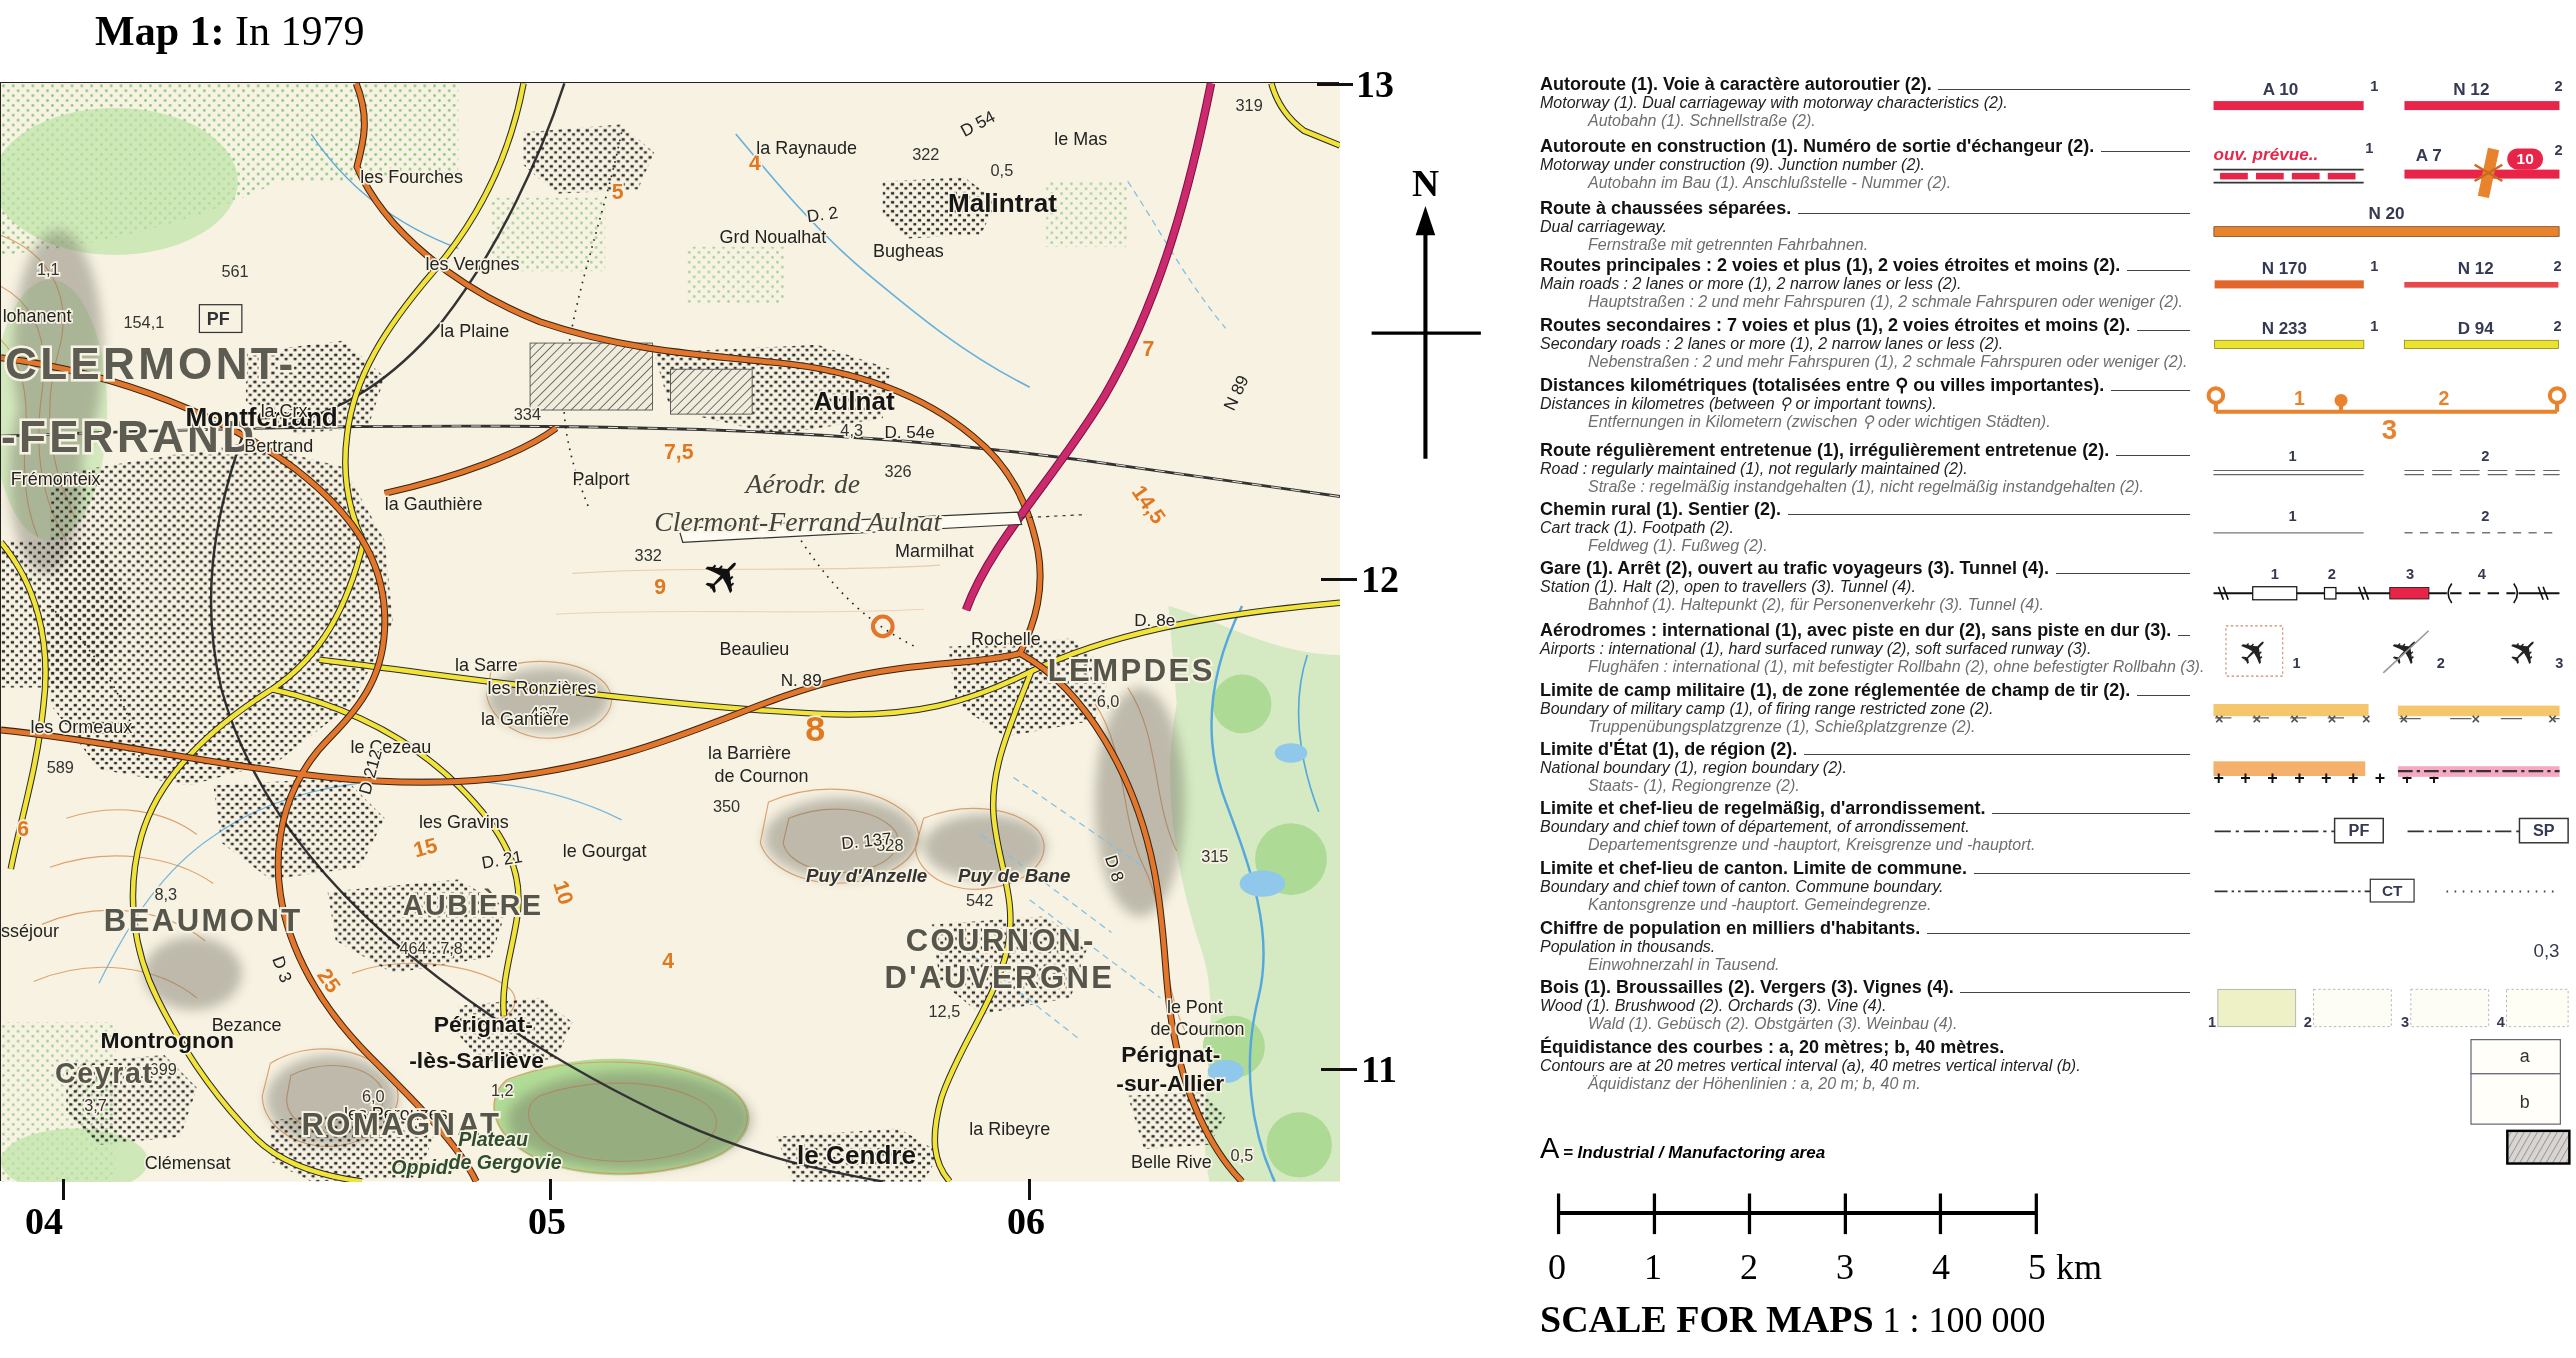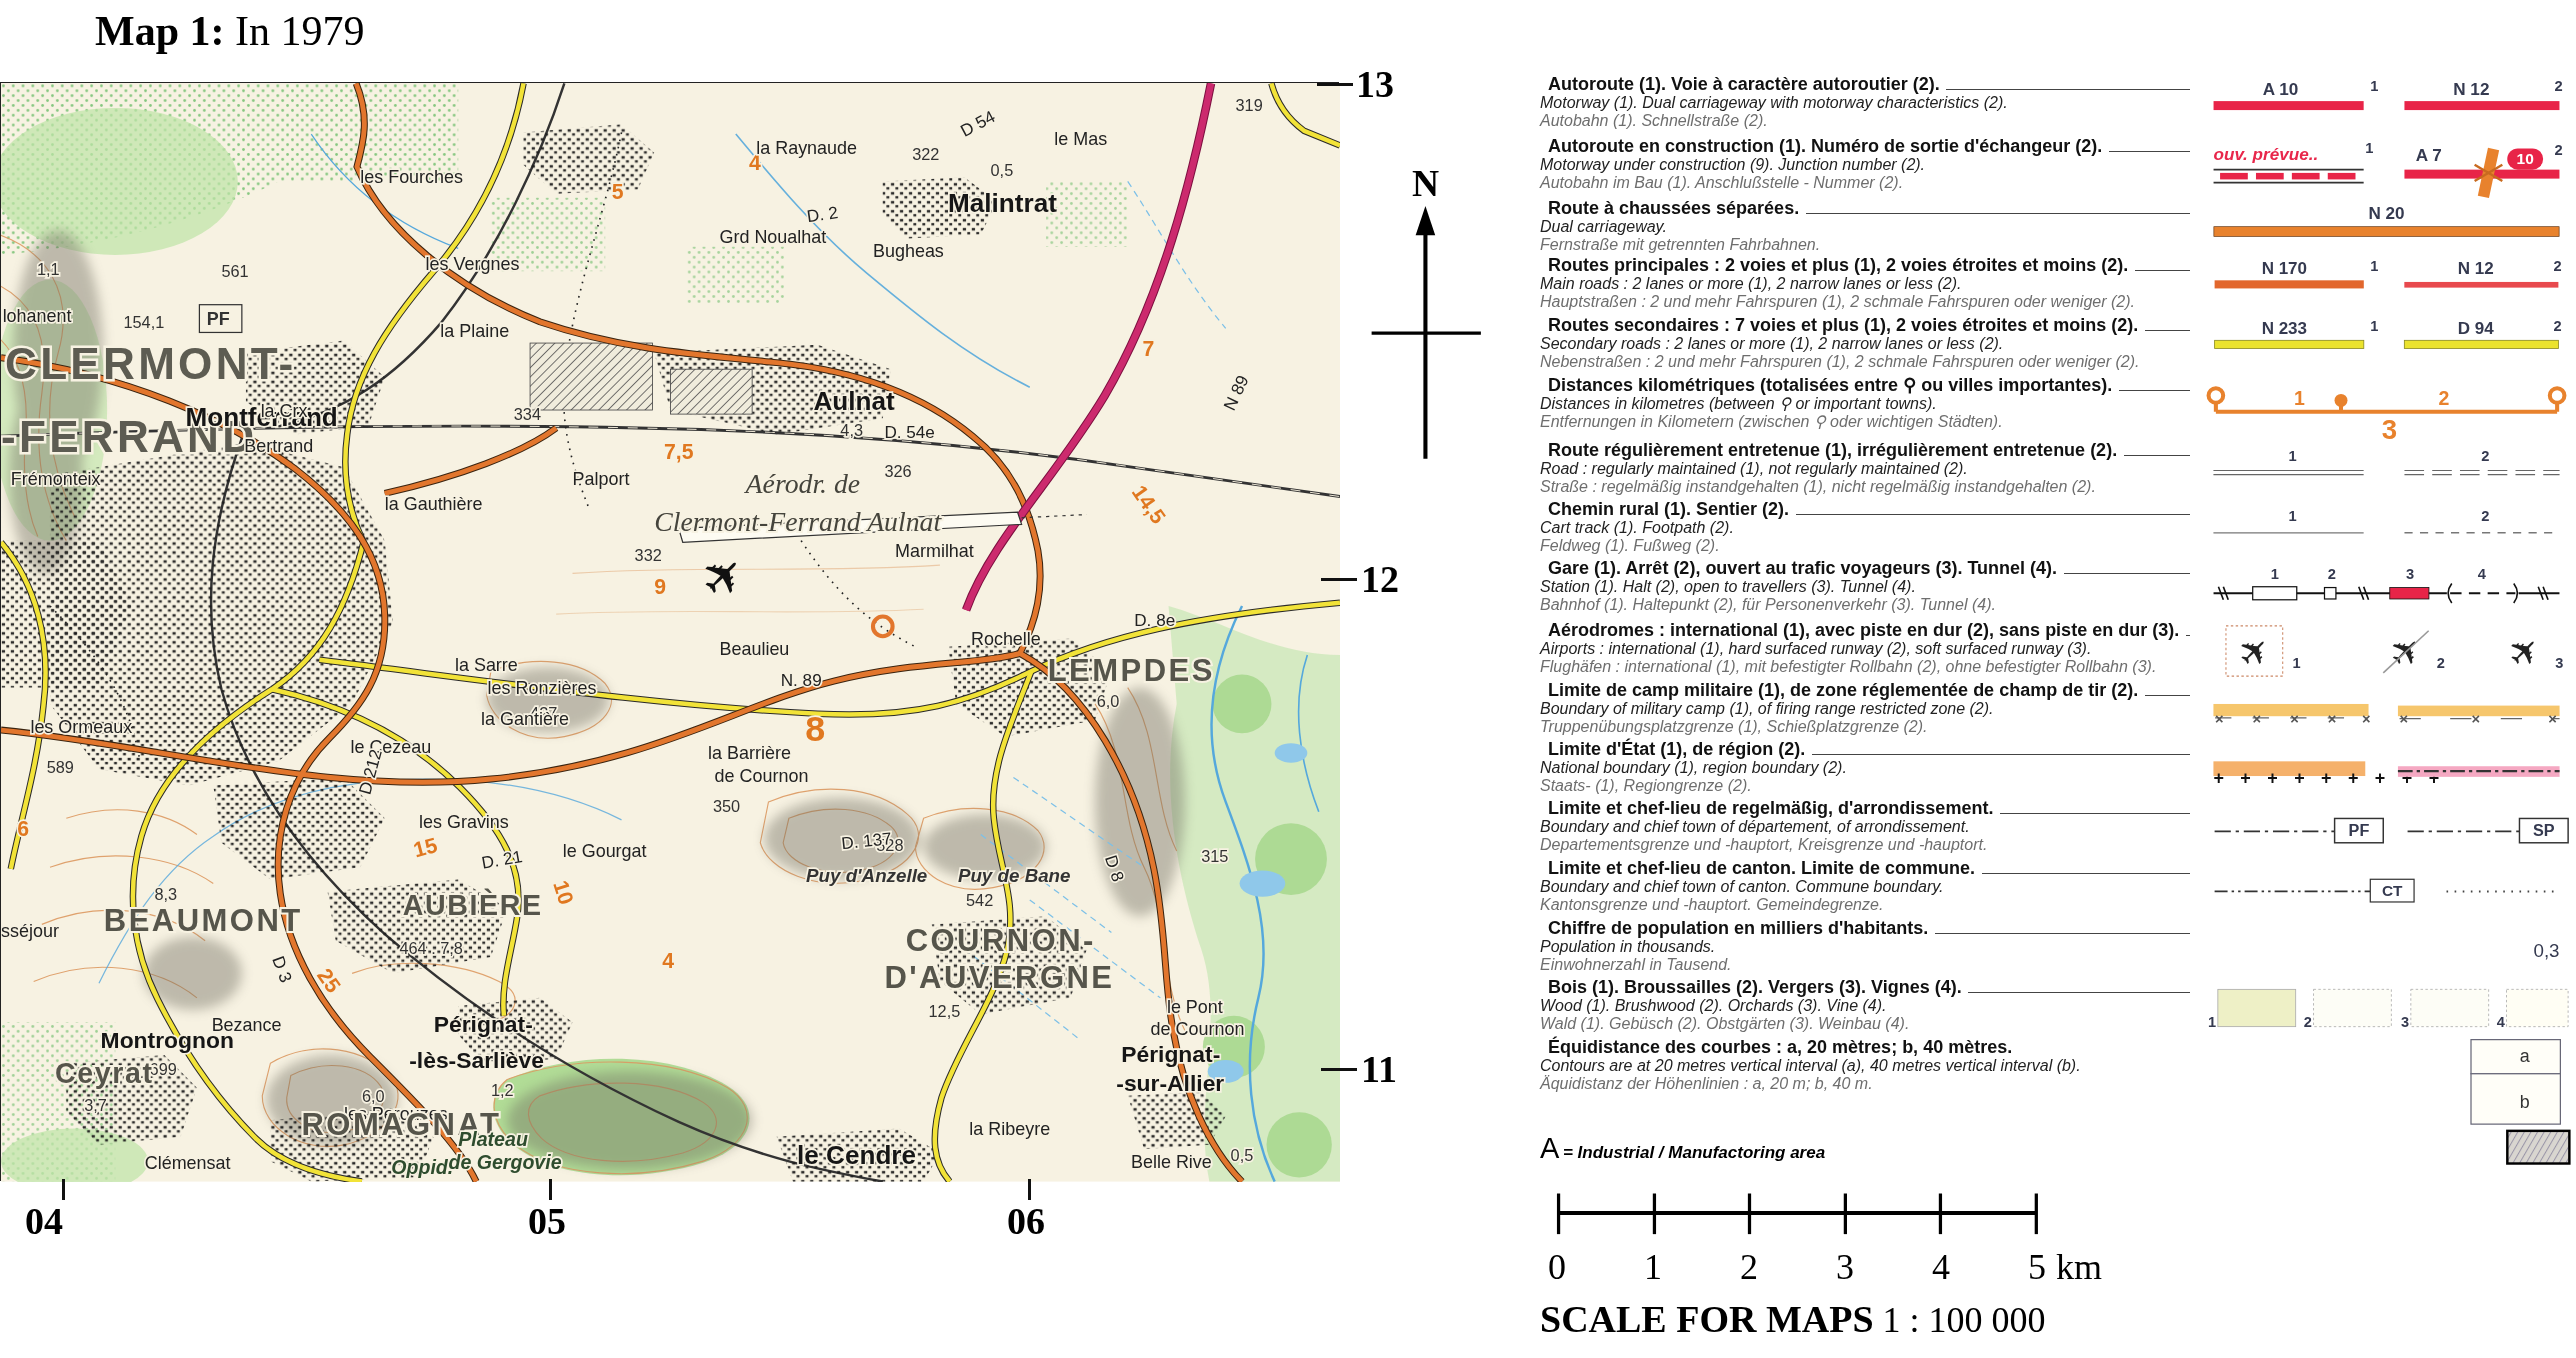--- a/index.html
+++ b/index.html
@@ -35,24 +35,24 @@
   .enum{position:absolute;font-family:"Liberation Serif",serif;font-size:38px;font-weight:600;color:#000;}
 
   
   #compass{position:absolute;left:1339px;top:155px;width:212px;height:327px;}
   #compass text{font-family:"Liberation Serif",serif;font-size:46px;font-weight:bold;fill:#000;}
 
   
   #legend{position:absolute;left:1540px;top:75px;width:1031px;}
   .lrow{position:relative;width:100%;}
   .ltxt{position:absolute;left:0;top:0;width:653px;}
-  .fr{display:flex;align-items:flex-end;font-size:18px;font-weight:bold;color:#111;line-height:19px;white-space:nowrap;margin-left:8px;}
+  .fr{display:flex;align-items:flex-end;font-size:18px;font-weight:bold;color:#111;line-height:19px;white-space:nowrap;}
   .fr .lead{flex:1;border-bottom:1.6px solid #444;margin:0 3.3px 4.1px 6.5px;min-width:0;}
   .en{font-size:16px;font-style:italic;color:#222;line-height:18px;white-space:nowrap;}
-  .de{font-size:16px;font-style:italic;color:#6e6e6e;line-height:17px;white-space:nowrap;}
+  .de{font-size:16px;font-style:italic;color:#6e6e6e;line-height:17px;white-space:nowrap;margin-left:48px;}
   .lsym{position:absolute;right:0;top:0;width:369px;height:100%;}
   .lsym svg{position:absolute;left:0;top:0;}
   .symlab{font-size:21px;font-weight:bold;fill:#353a50;font-family:"Liberation Sans",sans-serif;}
   .symnum{font-size:18px;font-weight:bold;fill:#353a50;font-family:"Liberation Sans",sans-serif;}
   .ouv{font-size:21px;font-weight:bold;font-style:italic;fill:#e8274b;font-family:"Liberation Sans",sans-serif;}
   .onumL{font-weight:bold;fill:#e8822d;font-family:"Liberation Sans",sans-serif;}
   .bigA{font-size:29px;color:#000;}
   .noteTxt{font-size:17px;font-style:italic;font-weight:bold;color:#000;}
 
   

